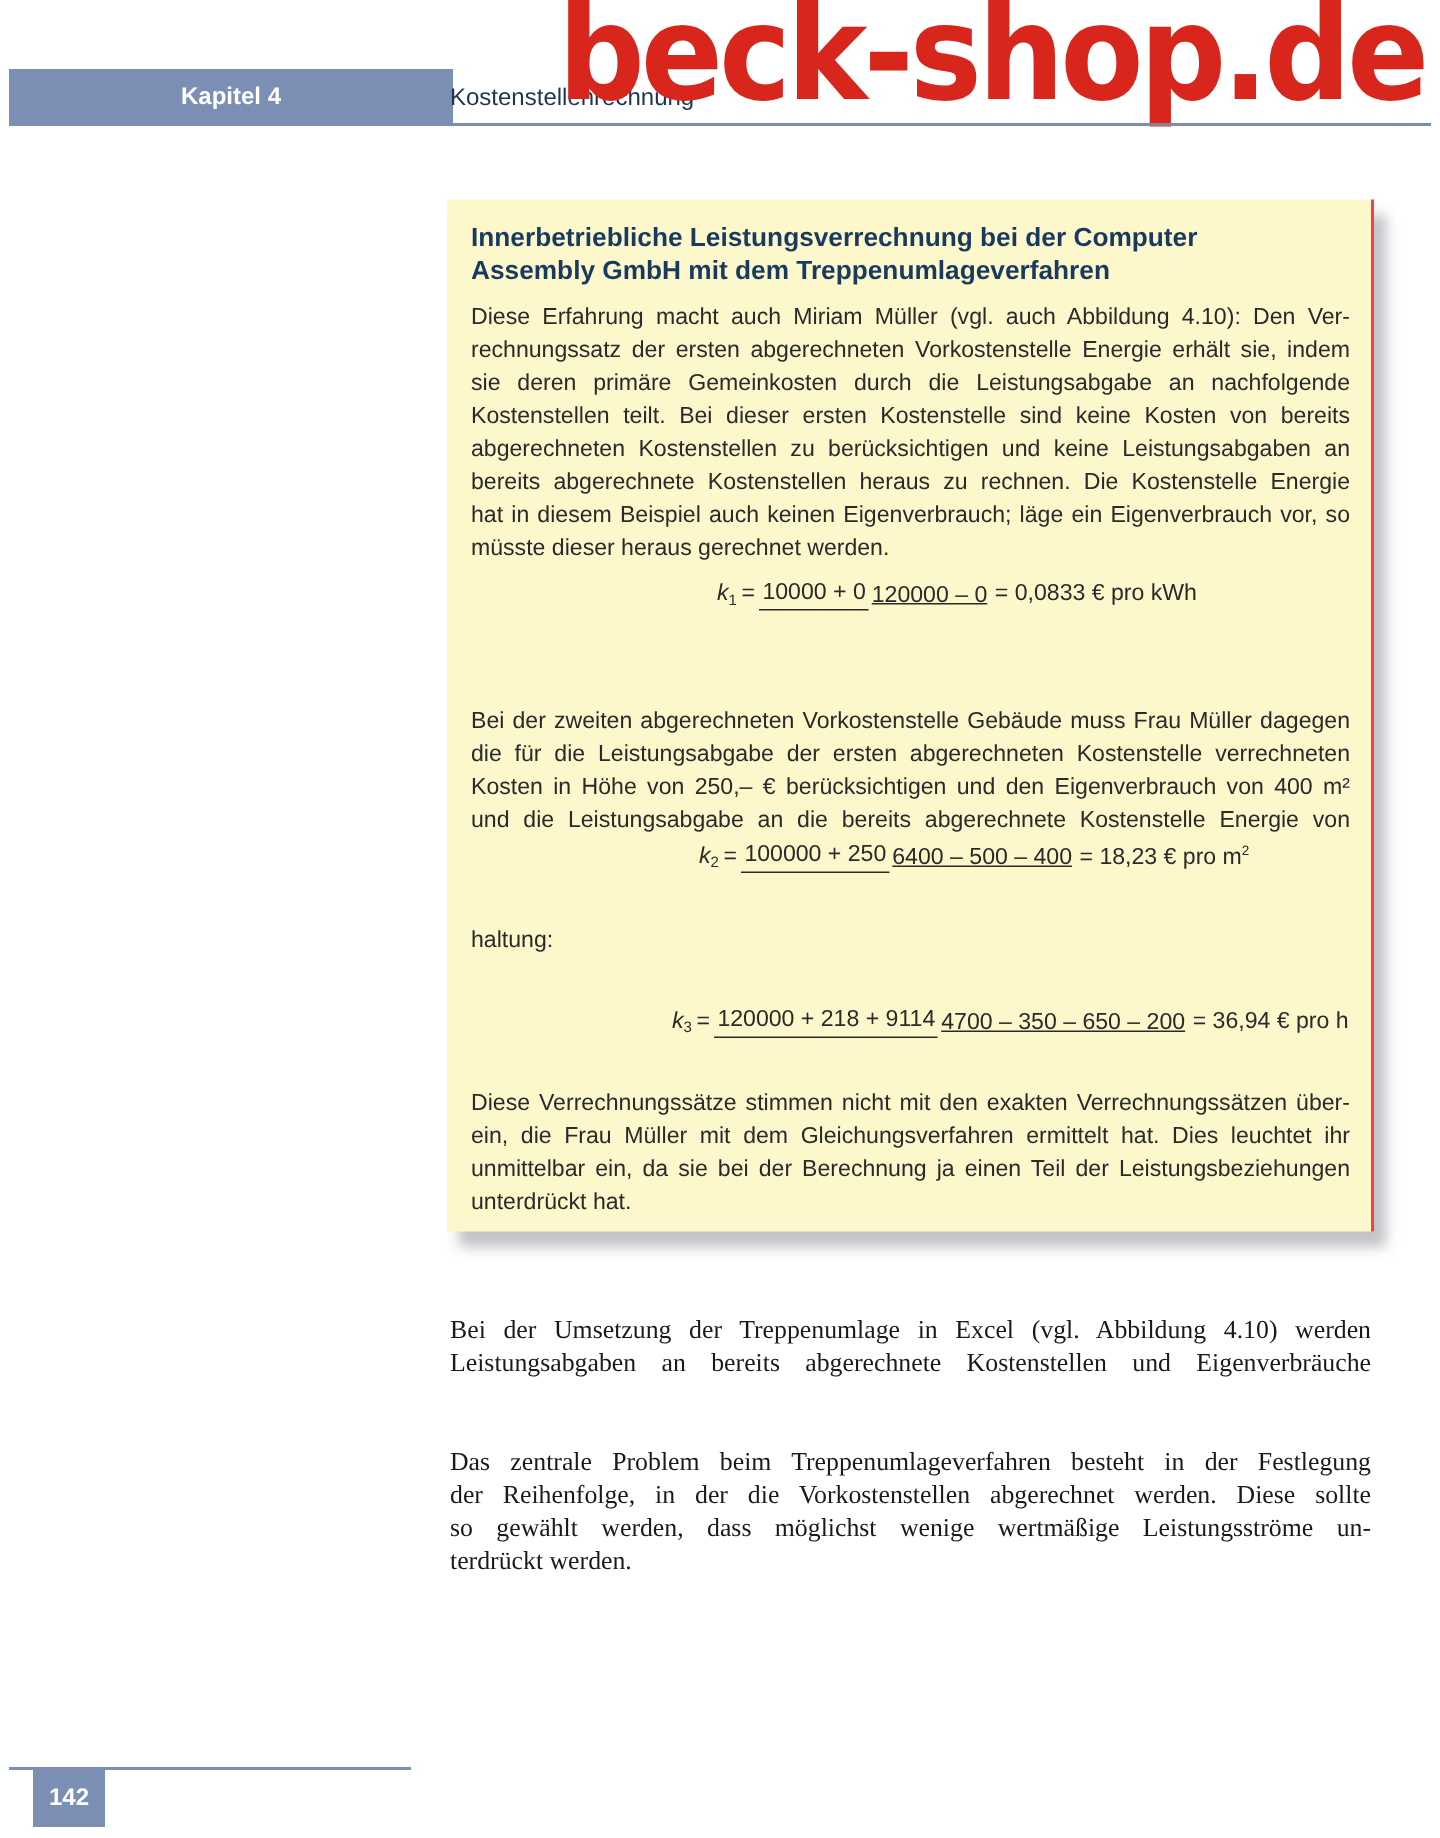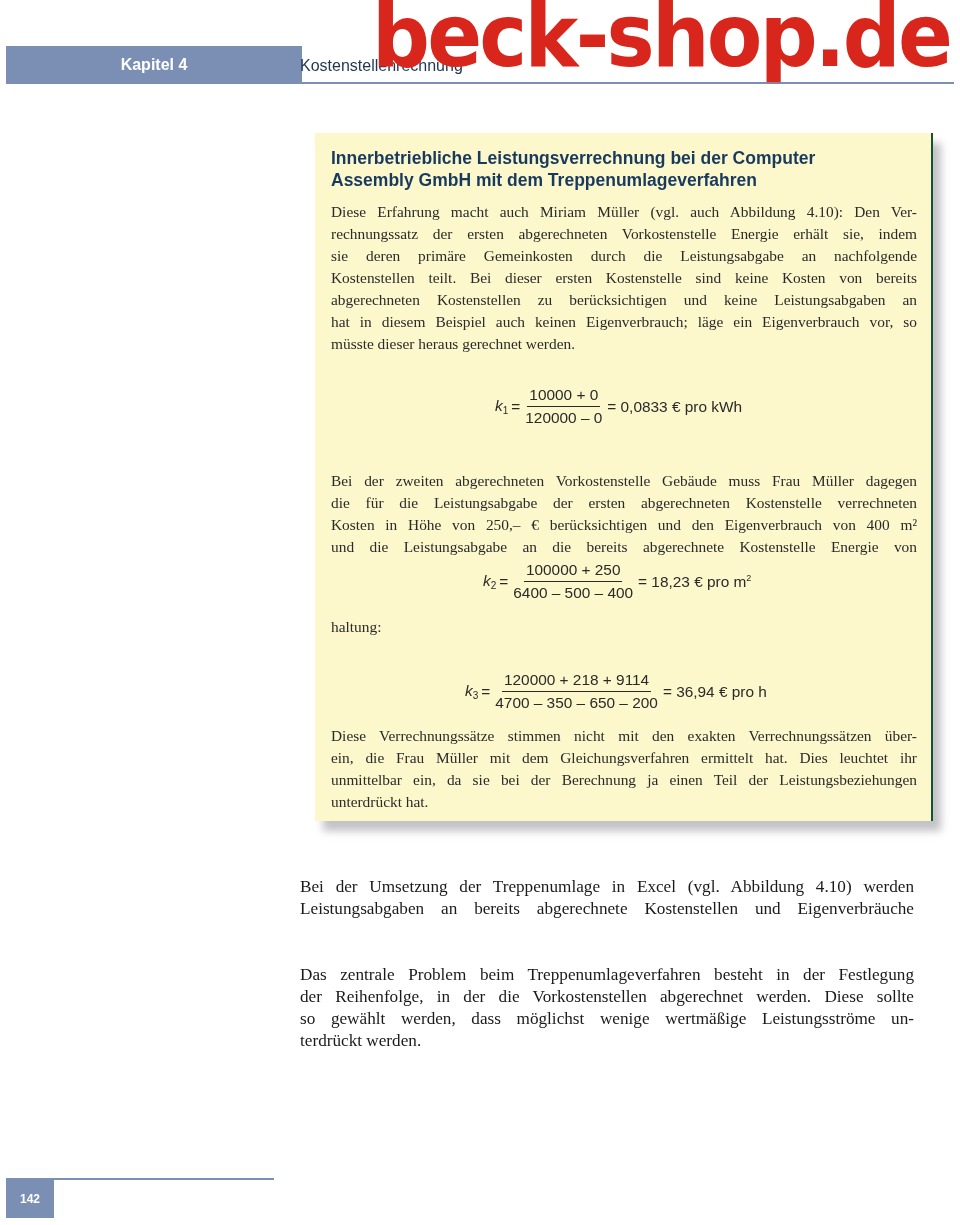--- a/index.html
+++ b/index.html
@@ -28,67 +28,67 @@
       transform: scaleX(0.92); transform-origin: left top;
       z-index: 2; white-space: nowrap;
     }
     .header-line-over {
       position: absolute; left: 480px; top: 82px; width: 455px; height: 2px;
       background: #7b8fb5; z-index: 3; opacity: 0.85;
     }
 
     
     .infobox {
-      position: absolute; left: 315px; top: 133px; width: 616px; height: 688px;
+      position: absolute; left: 298px; top: 133px; width: 616px; height: 688px;
       background: #fdf7cc;
       box-shadow: 8px 10px 8px rgba(120,120,130,0.45);
-      border-right: 2px solid #14532d;
+      border-right: 2px solid #ef4444;
     }
     .infobox-title {
       position: absolute; left: 16px; top: 14px; width: 580px;
       font-family: "Liberation Sans", sans-serif; font-weight: bold; font-size: 17.5px;
       line-height: 22px; color: #173a5e;
     }
     .infobox-title span { display: block; }
     .box-para {
       position: absolute; left: 16px; width: 586px;
-      font-family: Liberation Serif, serif; font-size: 15.4px; line-height: 22px;
+      font-family: Liberation Sans, sans-serif; font-size: 15.4px; line-height: 22px;
       color: #2a2a2a; text-align: justify;
     }
     .box-para .line { display: block; text-align: justify; text-align-last: justify; white-space: nowrap; }
     .box-para .line.last { text-align-last: left; }
 
     .formula {
       position: absolute; font-family: "Liberation Sans", sans-serif; font-size: 15.4px;
       color: #2a2a2a; display: flex; align-items: center; white-space: nowrap;
     }
     .formula .k { font-style: italic; }
     .formula sub { font-size: 10px; font-style: normal; vertical-align: -3px; }
     .formula sup { font-size: 9px; vertical-align: 6px; }
-    .frac { display: inline-flex; flex-direction: column; align-items: center; margin: 0 3px; text-align: right; }
+    .frac { display: inline-flex; flex-direction: row; align-items: center; margin: 0 3px; text-align: right; }
     .frac .num { padding: 0 2px 1px 2px; border-bottom: 1px solid #2a2a2a; line-height: 20px; }
-    .frac .den { padding: 1px 2px 0 2px; line-height: 20px; }
+    .frac .den { padding: 1px 2px 0 2px; line-height: 20px; text-decoration: underline; }
 
     
     .body-para {
       position: absolute; left: 300px; width: 614px;
       font-family: "Liberation Serif", serif; font-size: 17.2px; line-height: 22px;
       color: #1a1a1a;
     }
     .body-para .line { display: block; text-align: justify; text-align-last: justify; white-space: nowrap; }
     .body-para .line.last { text-align-last: left; }
 
     
     .footer-line {
       position: absolute; left: 6px; top: 1178px; width: 268px; height: 2px; background: #7b8fb5;
     }
     .page-number {
-      position: absolute; left: 6px; top: 1180px; width: 48px; height: 38px;
+      position: absolute; left: 22px; top: 1180px; width: 48px; height: 38px;
       background: #7b8fb5; color: #ffffff;
-      font-family: "Liberation Sans", sans-serif; font-weight: bold; font-size: 12px;
+      font-family: "Liberation Sans", sans-serif; font-weight: bold; font-size: 16px;
       display: flex; align-items: center; justify-content: center;
     }
   </style>
 </head>
 <body>
 
 <div class="chapter-tab">
   <span>Kapitel 4</span>
 </div>
 <div class="header-line"></div>
@@ -101,20 +101,21 @@
     <span>Innerbetriebliche Leistungsverrechnung bei der Computer</span>
     <span>Assembly GmbH mit dem Treppenumlageverfahren</span>
   </div>
 
   <div class="box-para" style="top:68px;">
     <span class="line">Diese Erfahrung macht auch Miriam Müller (vgl. auch Abbildung 4.10): Den Ver-</span>
     <span class="line">rechnungssatz der ersten abgerechneten Vorkostenstelle Energie erhält sie, indem</span>
     <span class="line">sie deren primäre Gemeinkosten durch die Leistungsabgabe an nachfolgende</span>
     <span class="line">Kostenstellen teilt. Bei dieser ersten Kostenstelle sind keine Kosten von bereits</span>
     <span class="line">abgerechneten Kostenstellen zu berücksichtigen und keine Leistungsabgaben an</span>
+    <span class="line">bereits abgerechnete Kostenstellen heraus zu rechnen. Die Kostenstelle Energie</span>
     <span class="line">hat in diesem Beispiel auch keinen Eigenverbrauch; läge ein Eigenverbrauch vor, so</span>
     <span class="line last">müsste dieser heraus gerechnet werden.</span>
   </div>
 
   <div class="formula" style="left:180px; top:252px;">
     <span class="k"><span>k</span><sub>1</sub></span>
     <span style="margin-left:3px;">=</span>
     <span class="frac">
       <span class="num">10000 + 0</span>
       <span class="den">120000 – 0</span>

